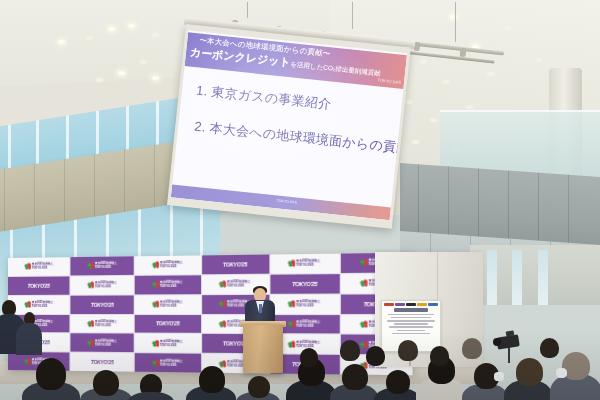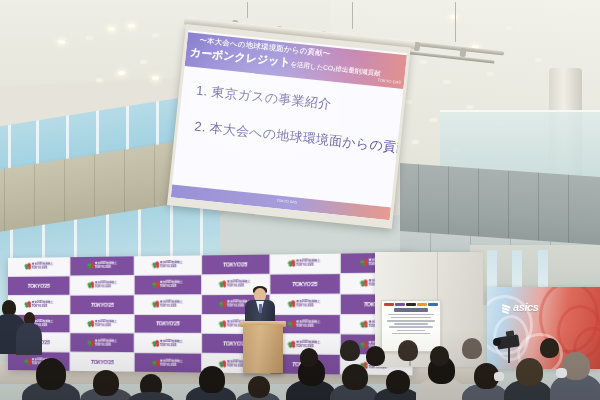--- a/index.html
+++ b/index.html
@@ -851,34 +851,20 @@
     <div class="pline" style="width:46px"></div>
     <div class="pline" style="width:40px"></div>
     <div class="pline" style="width:48px"></div>
     <div class="pline" style="width:34px"></div>
     <div class="pline" style="width:44px"></div>
     <div class="pline" style="width:28px"></div>
     <div class="pline" style="width:38px"></div>
   </div>
   <div class="poster-leg"></div>
 
-  <div class="asics">
-    <div class="swirl" style="left:-10px;top:8px;width:50px;height:54px;"></div>
-    <div class="swirl" style="left:6px;top:28px;width:30px;height:40px;"></div>
-    <div class="swirl r" style="left:52px;top:-6px;width:54px;height:66px;"></div>
-    <div class="swirl r" style="left:70px;top:18px;width:40px;height:48px;"></div>
-    <div class="swirl r" style="left:86px;top:40px;width:34px;height:40px;"></div>
-    <div class="swirl" style="left:30px;top:46px;width:40px;height:36px;"></div>
-    <div class="asics-mark">
-      <i style="left:0;top:0;width:9px;transform:rotate(18deg);"></i>
-      <i style="left:0;top:3px;width:8px;transform:rotate(18deg);"></i>
-      <i style="left:0;top:6px;width:7px;transform:rotate(18deg);"></i>
-    </div>
-    <div class="asics-logo">asics</div>
-  </div>
 
   <div class="spk-hair"></div>
   <div class="spk-head"></div>
   <div class="spk-body"></div>
   <div class="spk-shirt"></div>
   <div class="spk-tie"></div>
   <div class="mic"></div>
   <div class="podium-top"></div>
   <div class="podium"></div>
 

